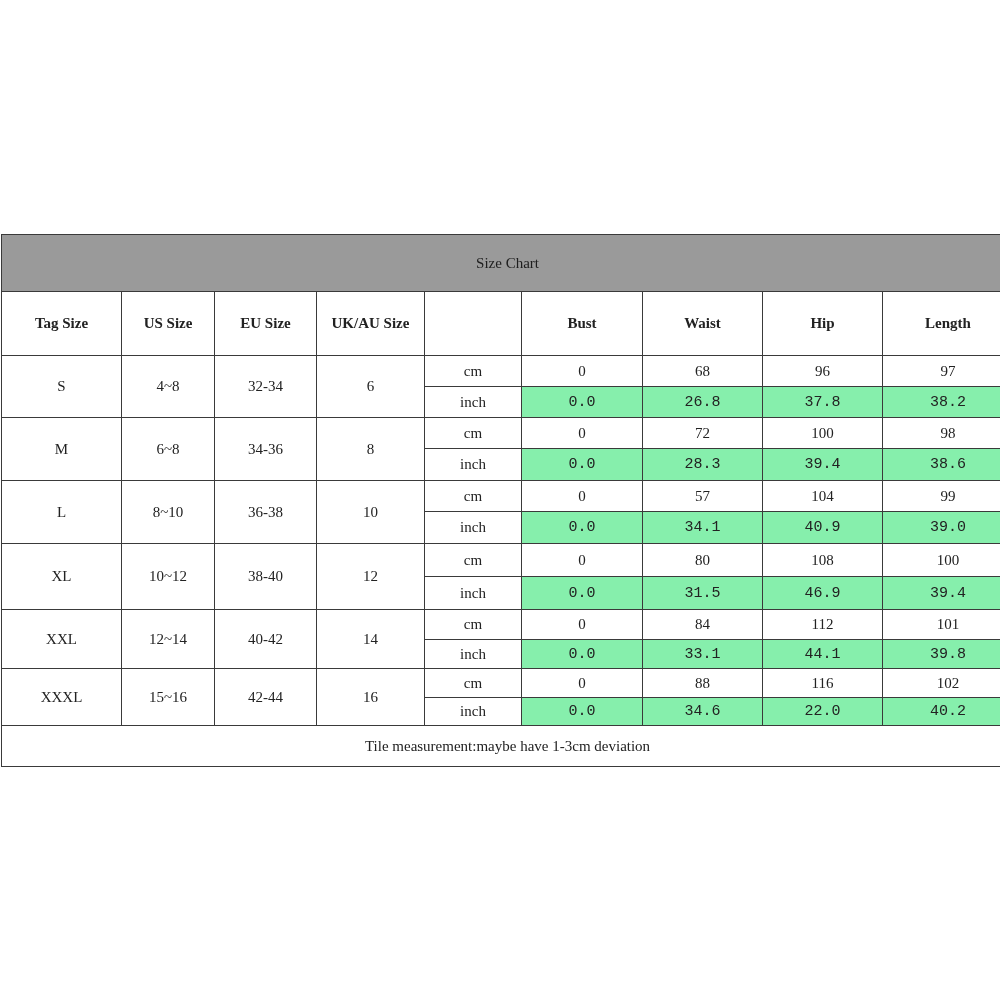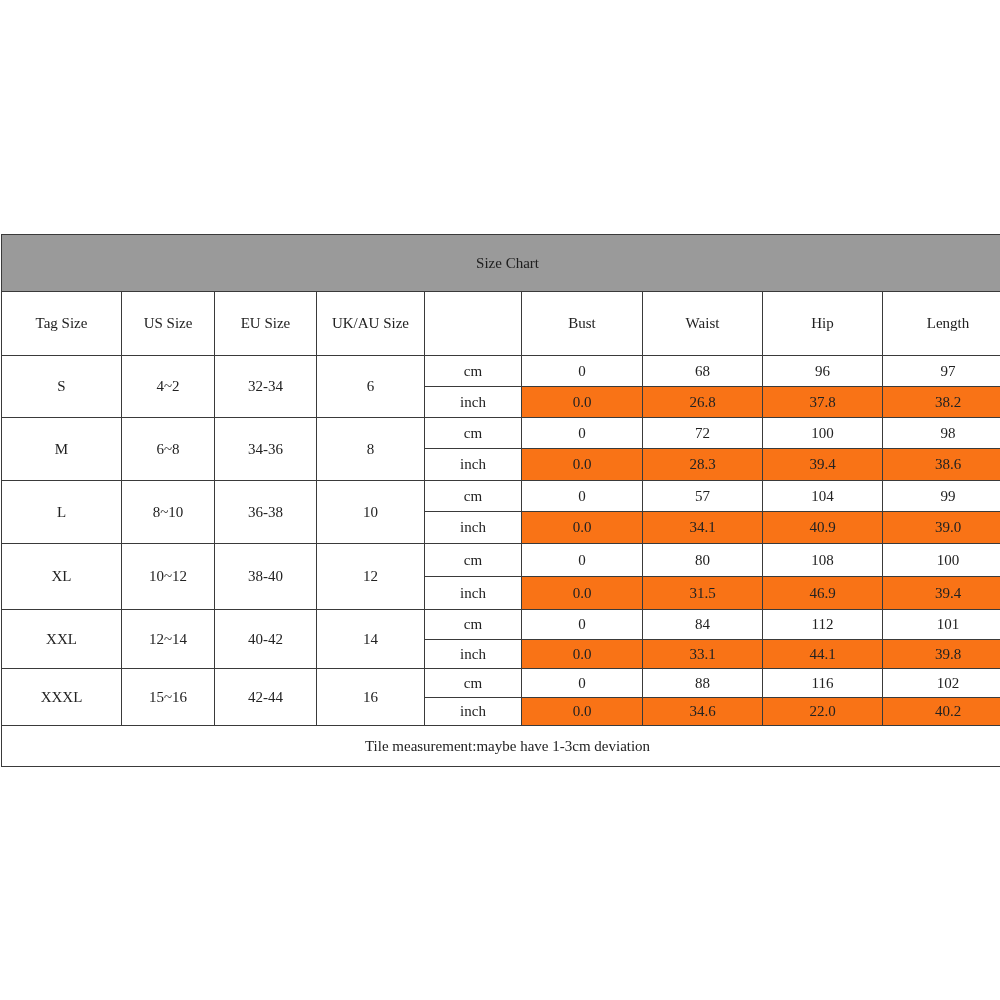--- a/index.html
+++ b/index.html
@@ -13,23 +13,23 @@
   table.size-table {
     border-collapse: collapse; table-layout: fixed; width: 1012px;
   }
   table.size-table td, table.size-table th {
     border: 1.5px solid #3a3a3a; text-align: center; vertical-align: middle;
     padding: 0; font-size: 15px; overflow: hidden; white-space: nowrap;
   }
   .title-cell {
     background: #9a9a9a; height: 56px; font-size: 27px; font-weight: normal; color: #1e1e1e;
   }
-  .hdr th { height: 63px; font-weight: normal; font-size: 15px; background: #fff; margin-top: 13px; }
+  .hdr th { height: 63px; font-weight: bold; font-size: 15px; background: #fff; margin-top: 13px; }
   .unit { font-size: 15px; margin-top: 32px; }
-  .shade { background: #f97316; }
+  .shade { background: #86efac; font-family: Liberation Mono, monospace; }
   .footer-cell { height: 40px; font-size: 15px; }
 </style>
 </head>
 <body>
 
 <div class="chart">
   <table class="size-table">
     <colgroup>
       <col style="width:120px">
         <col style="width:93px">
@@ -52,21 +52,21 @@
         <th>UK/AU Size</th>
         <th></th>
         <th>Bust</th>
         <th>Waist</th>
         <th>Hip</th>
         <th>Length</th>
       </tr>
 
       <tr style="height: 31px;">
           <td rowspan="2">S</td>
-          <td rowspan="2">4~2</td>
+          <td rowspan="2">4~8</td>
           <td rowspan="2">32-34</td>
           <td rowspan="2">6</td>
           <td class="unit">cm</td>
           <td>0</td>
           <td>68</td>
           <td>96</td>
           <td>97</td>
         </tr>
         <tr style="height: 31px;">
           <td class="unit">inch</td>

